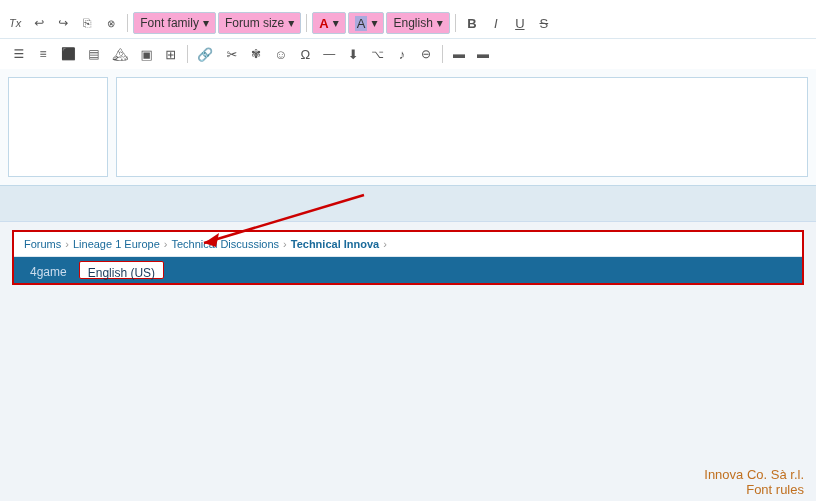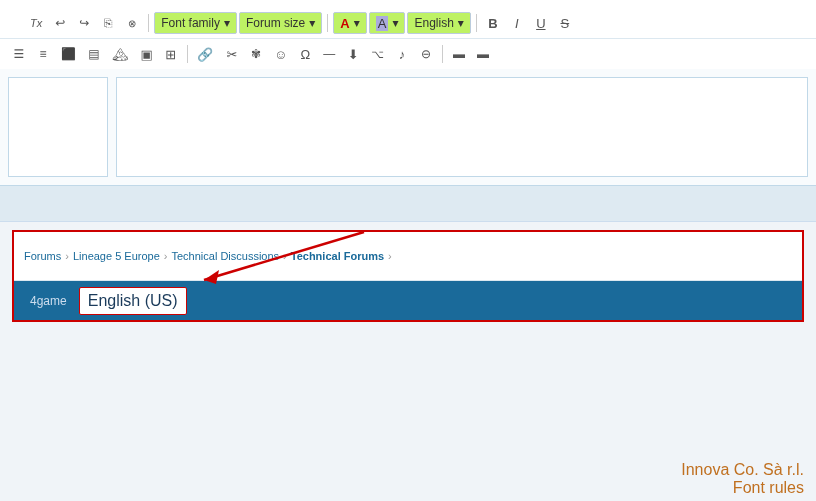--- a/index.html
+++ b/index.html
@@ -16,21 +16,21 @@
     
     .editor-area {
       background: #fff;
       border-bottom: 1px solid #cde;
       padding: 8px 0 0 0;
     }
 
     .toolbar-row1 {
       display: flex;
       align-items: center;
-      padding: 4px 25px;
+      padding: 4px 4px;
       gap: 2px;
       flex-wrap: wrap;
       border-bottom: 1px solid #dce8f0;
     }
 
     .toolbar-row2 {
       display: flex;
       align-items: center;
       padding: 4px 8px;
       gap: 2px;
@@ -48,21 +48,21 @@
       height: 22px;
       display: inline-flex;
       align-items: center;
       justify-content: center;
     }
 
     .toolbar-dropdown {
       display: inline-flex;
       align-items: center;
       border: 1px solid #bcd;
-      background: #bef264;
+      background: #f9a8d4;
       padding: 2px 6px;
       cursor: pointer;
       font-size: 12px;
       color: #333;
       border-radius: 2px;
       height: 22px;
       gap: 4px;
     }
 
     .toolbar-separator {
@@ -108,21 +108,21 @@
       margin: 8px 12px;
       border: 2px solid #cc0000;
       background: #fff;
       position: relative;
     }
 
     
     .breadcrumb-bar {
       display: flex;
       align-items: center;
-      padding: 18px 10px;
+      padding: 6px 10px;
       border-bottom: 1px solid #dce8f0;
       background: #fff;
       gap: 4px;
       flex-wrap: wrap;
     }
 
     .breadcrumb-item {
       color: #1a6a9a;
       font-size: 11px;
       cursor: pointer;
@@ -136,53 +136,52 @@
 
     .breadcrumb-sep {
       color: #999;
       font-size: 11px;
     }
 
     
     .nav-bar {
       background: #1a6a9a;
       display: flex;
-      align-items: center;
       padding: 4px 8px;
-      height: 39px;
+      height: 26px;
       gap: 4px;
     }
 
     .nav-item {
       color: #cde;
       font-size: 12px;
       padding: 4px 8px;
       cursor: pointer;
       border-radius: 2px;
     }
 
     .nav-item.selected {
       background: #fff;
       color: #1a3a5a;
       border: 1.5px solid #cc0000;
-      font-size: 16px;
+      font-size: 12px;
     }
 
     
     .footer-bottom {
       position: absolute;
       bottom: 0;
       right: 12px;
       text-align: right;
       padding: 4px 0;
     }
 
     .footer-link {
       color: #c07020;
-      font-size: 16px;
+      font-size: 13px;
       display: block;
       cursor: pointer;
     }
   </style>
 </head>
 <body>
 
 <div class="editor-area">
 
   <div class="toolbar-row1">
@@ -250,25 +249,25 @@
   </div>
 
   <div class="editor-footer"></div>
 </div>
 
 <div class="annotation-section">
 
   <div class="breadcrumb-bar">
     <a class="breadcrumb-item">Forums</a>
     <span class="breadcrumb-sep">›</span>
-    <a class="breadcrumb-item">Lineage 5 Europe</a>
+    <a class="breadcrumb-item">Lineage 1 Europe</a>
     <span class="breadcrumb-sep">›</span>
     <a class="breadcrumb-item">Technical Discussions</a>
     <span class="breadcrumb-sep">›</span>
-    <a class="breadcrumb-item active">Technical Forums</a>
+    <a class="breadcrumb-item active">Technical Innova</a>
     <span class="breadcrumb-sep">›</span>
   </div>
 
   <div class="nav-bar">
     <div class="nav-item">4game</div>
     <div class="nav-item selected">English (US)</div>
 
     <svg style="position:absolute; left:130px; bottom:18px; width:220px; height:80px; overflow:visible; pointer-events:none;">
 
       <line x1="220" y1="10" x2="60" y2="58" stroke="#cc0000" stroke-width="2.5"></line>

